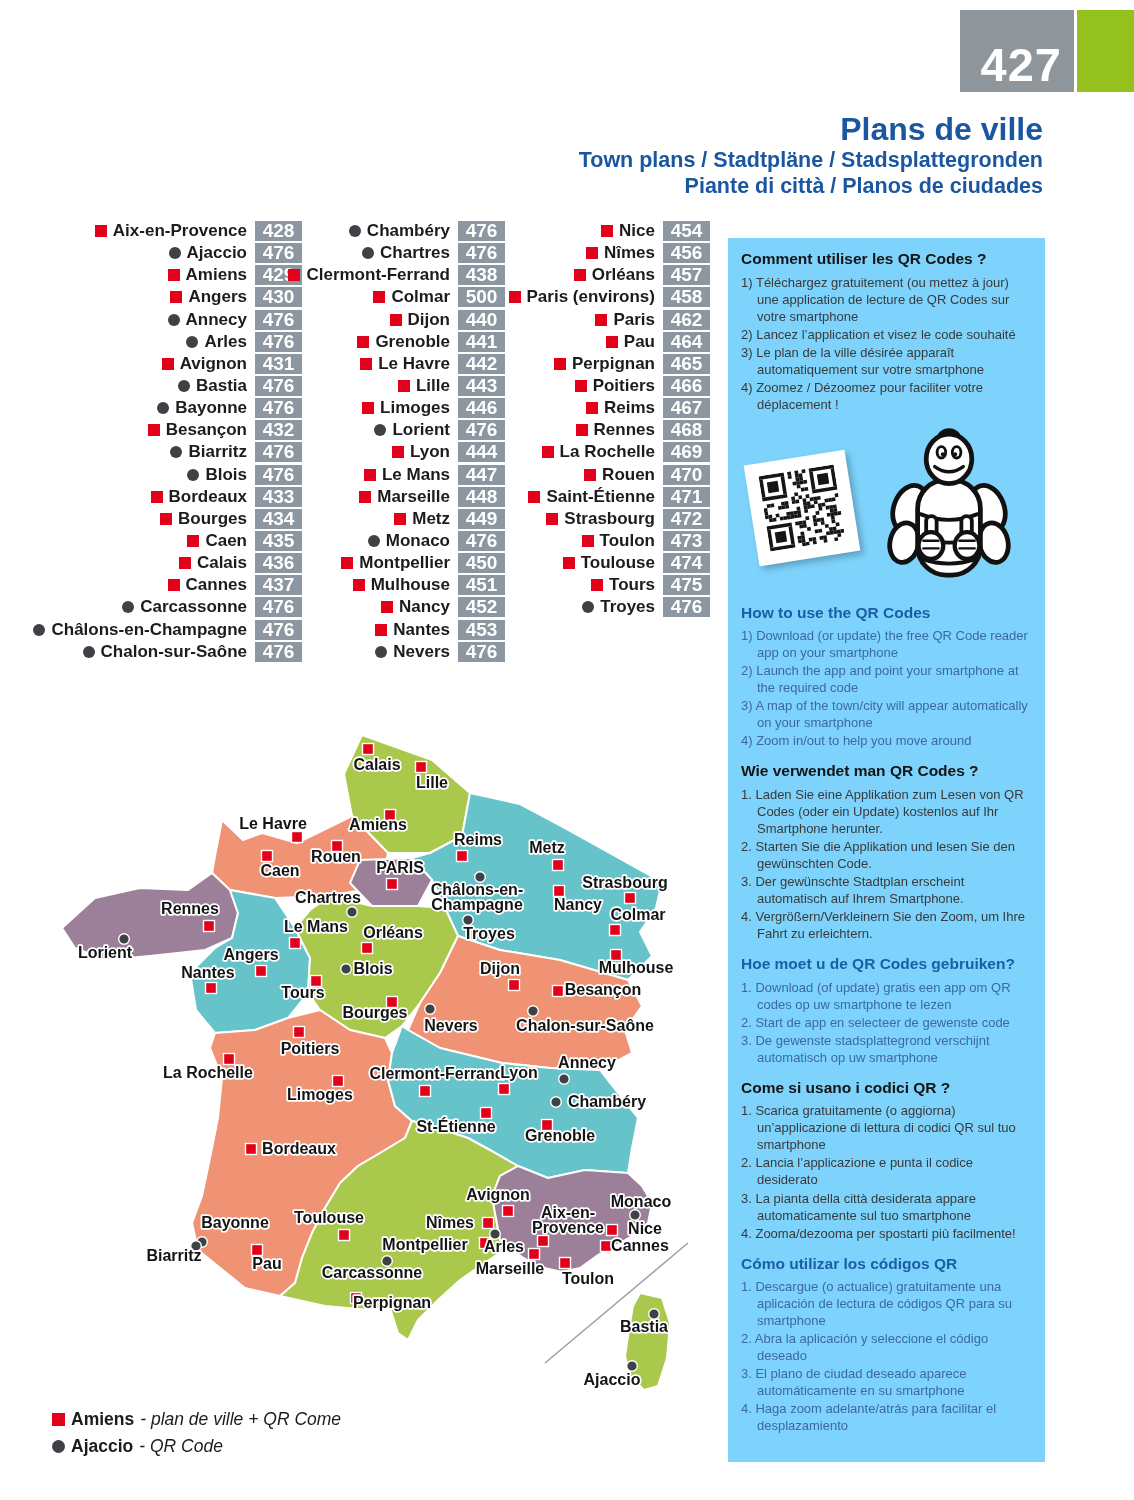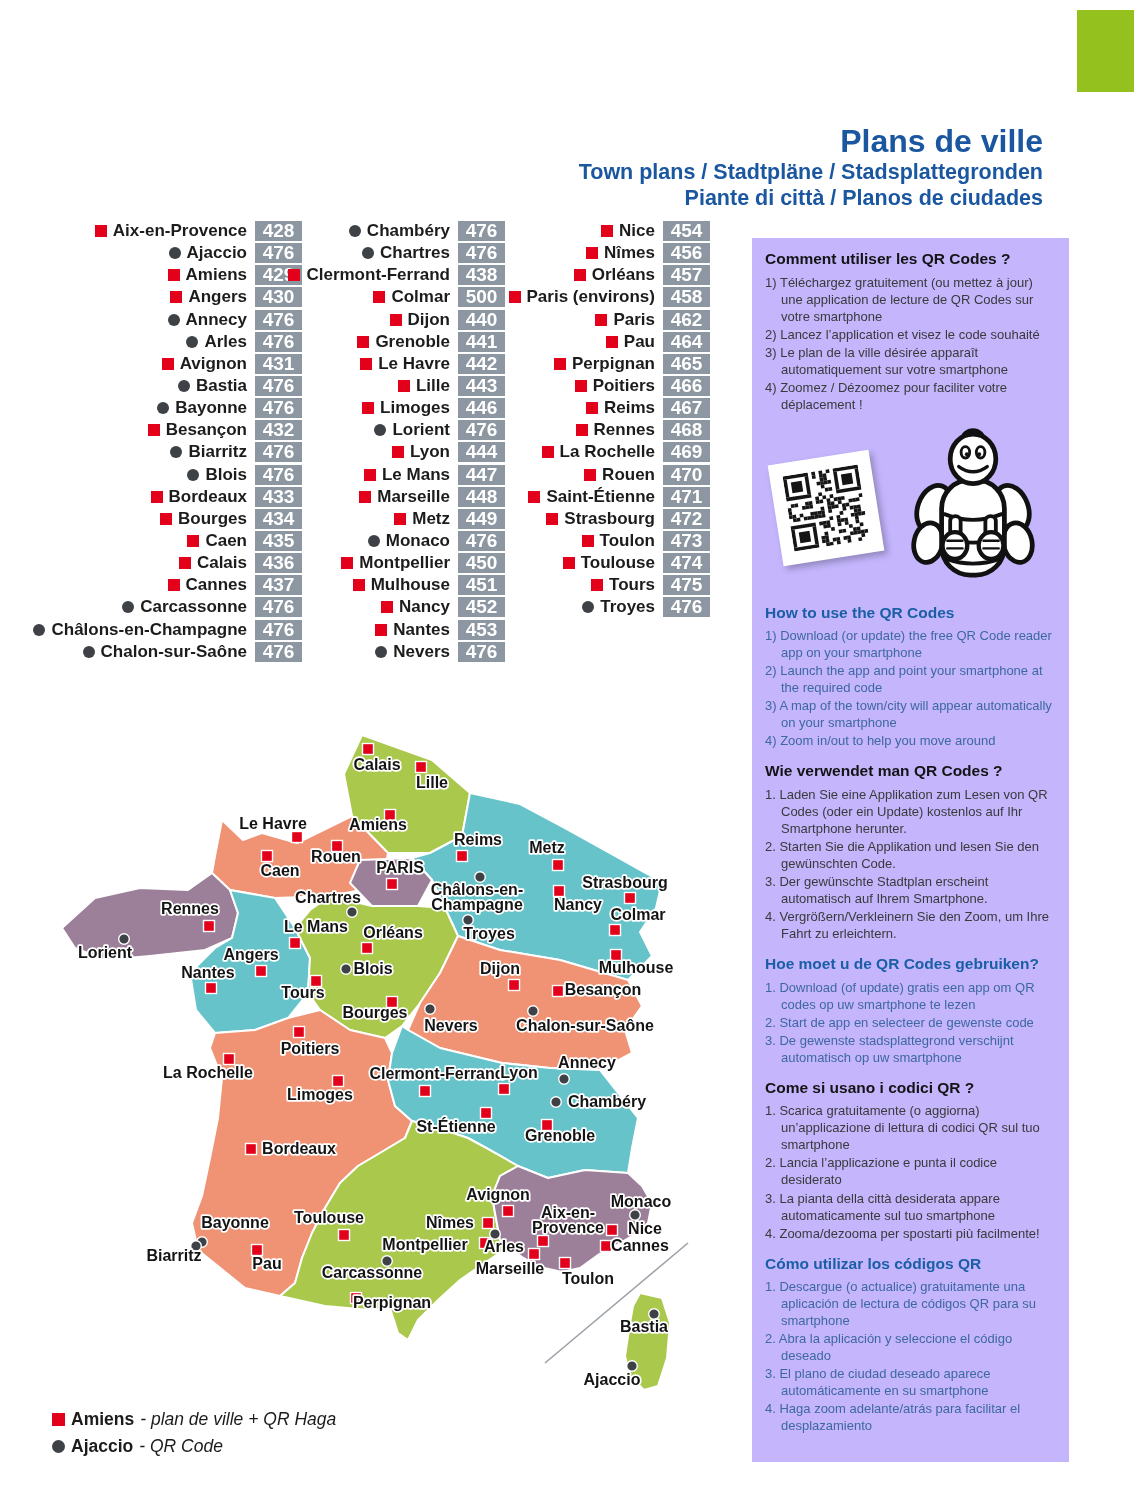--- a/index.html
+++ b/index.html
@@ -6,40 +6,40 @@
   #page{position:relative;width:1134px;height:1500px;background:#fff;overflow:hidden;
         font-family:"Liberation Sans","DejaVu Sans",sans-serif;}
 
   
   .hdr-gray{position:absolute;left:960px;top:10px;width:114px;height:82px;background:#8e969c;
             display:flex;align-items:flex-end;justify-content:flex-end;padding:0 12px 4px 0;box-sizing:border-box;}
   .hdr-num{color:#fff;font-size:47px;font-weight:bold;line-height:1;letter-spacing:1px;}
   .hdr-green{position:absolute;left:1077px;top:10px;width:57px;height:82px;background:#95c11f;}
 
   
-  .title-block{position:absolute;right:91px;top:124px;text-align:right;}
+  .title-block{position:absolute;right:91px;top:112px;text-align:right;}
   .title-main{font-size:32px;font-weight:bold;color:#1a57a0;line-height:1.1;}
   .title-sub{font-size:21.5px;font-weight:bold;color:#1a57a0;line-height:1.22;}
 
   
   .idx-col{position:absolute;top:220px;}
   #index-col-0{left:45px;width:257px;}
   #index-col-1{left:250px;width:255px;}
   #index-col-2{left:455px;width:255px;}
   .idx-row{display:flex;align-items:center;justify-content:flex-end;height:22.15px;}
   .mk{width:12px;height:12px;display:inline-block;margin-right:6px;flex:none;}
   .mk-sq{background:#e2001a;}
   .mk-ci{background:#3e4145;border-radius:50%;}
   .idx-name{font-weight:bold;font-size:17px;color:#1c1c1c;white-space:nowrap;}
   .idx-page{width:47px;height:20px;margin-left:8px;background:#8c97a1;color:#fff;font-weight:bold;
             font-size:19px;display:flex;align-items:center;justify-content:center;flex:none;}
 
   
-  .sidebar{position:absolute;left:728px;top:238px;width:317px;height:1224px;background:#c4b5fd;
-           box-sizing:border-box;padding:10px 13px;overflow:hidden;margin-left:24px;}
+  .sidebar{position:absolute;left:728px;top:238px;width:317px;height:1224px;background:#7dd3fc;
+           box-sizing:border-box;padding:10px 13px;overflow:hidden;}
   .qr-heading{font-size:15.5px;font-weight:bold;margin:13px 0 5px 0;line-height:1.2;}
   .qr-heading.first{margin-top:2px;}
   .qr-item{font-size:13px;line-height:1.31;padding-left:16px;text-indent:-16px;margin:1px 0;}
   .scheme-dark .qr-heading{color:#141414;}
   .scheme-dark .qr-item{color:#3a3a3a;}
   .scheme-blue .qr-heading{color:#1a5fa6;}
   .scheme-blue .qr-item{color:#3e68a1;}
 
   .qr-graphic{position:relative;height:172px;margin:6px 0 2px 0;}
   .qr-box{position:absolute;left:10px;top:38px;width:102px;height:102px;background:#fff;
@@ -60,20 +60,23 @@
   .legend{position:absolute;left:52px;top:1406px;}
   .leg-row{display:flex;align-items:center;height:27px;font-size:17.5px;color:#1c1c1c;}
   .leg-name{font-weight:bold;margin-right:6px;}
   .leg-desc{font-style:italic;}
 </style>
 </head>
 <body>
 
 <div id="page">
 
+  <div class="hdr-gray">
+    <span class="hdr-num">427</span>
+  </div>
   <div class="hdr-green"></div>
 
   <div class="title-block">
     <div class="title-main">Plans de ville</div>
     <div class="title-sub">Town plans / Stadtpläne / Stadsplattegronden</div>
     <div class="title-sub">Piante di città / Planos de ciudades</div>
   </div>
 
   <div class="idx-col" id="index-col-0">
       <div class="idx-row">
@@ -724,21 +727,21 @@
           <text class="map-label" x="572" y="667"><tspan x="572">Ajaccio</tspan></text>
         </g>
     </svg>
   </div>
 
   <div class="legend">
     <div class="leg-row">
       <span class="mk mk-sq" style="width:13px;height:13px;"></span>
       <span class="leg-name">Amiens</span>
       <span class="leg-desc">-</span>&nbsp;
-      <span class="leg-desc">plan de ville + QR Haga</span>
+      <span class="leg-desc">plan de ville + QR Come</span>
     </div>
     <div class="leg-row">
       <span class="mk mk-ci" style="width:13px;height:13px;"></span>
       <span class="leg-name">Ajaccio</span>
       <span class="leg-desc">-</span>&nbsp;
       <span class="leg-desc">QR Code</span>
     </div>
   </div>
 
 </div>

